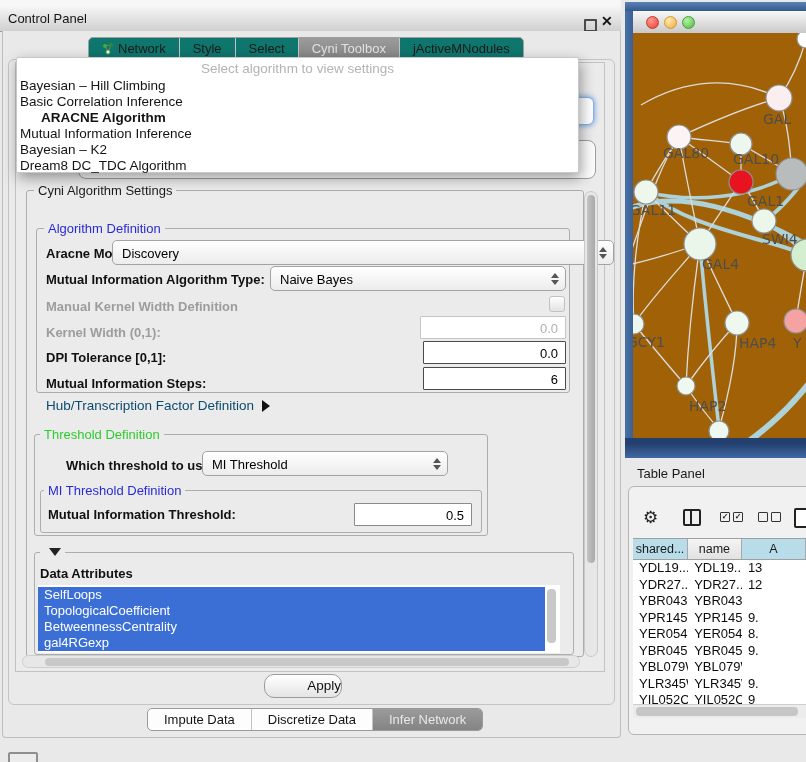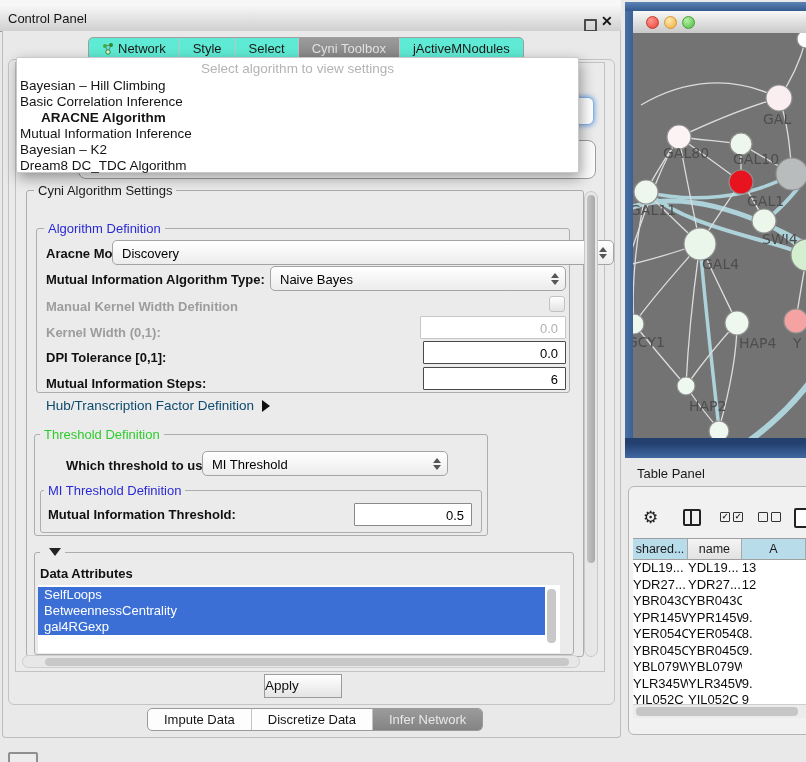--- a/index.html
+++ b/index.html
@@ -9,21 +9,21 @@
   .top-strip{position:absolute;left:0;top:0;width:621px;height:6px;background:#f7f7f7;}
   .cp-titlebar{position:absolute;left:0;top:6px;width:621px;height:25px;
       background:linear-gradient(#f6f6f6,#d0d0d0);border-bottom:1px solid #9b9b9b;}
   .cp-title{position:absolute;left:8px;top:0;line-height:25px;font-size:13px;color:#151515;}
   .btn-float{position:absolute;left:584px;top:13px;width:9px;height:9px;border:2px solid #4a4a4a;border-radius:1px;}
   .btn-close{position:absolute;left:601px;top:3px;font-size:14px;font-weight:bold;color:#141414;line-height:25px;}
   .cp-body{position:absolute;left:2px;top:31px;width:617px;height:706px;background:#e9e9e9;
       border:1px solid #bdbdbd;border-top:none;border-radius:0 0 4px 4px;}
   
   .tabbar{position:absolute;left:88px;top:37px;height:22px;display:flex;z-index:4;
-      background:#5eead4;border:1px solid #9f9f9f;border-radius:5px;overflow:hidden;}
+      background:#0f766e;border:1px solid #9f9f9f;border-radius:5px;overflow:hidden;}
   .tab{padding:0 13px;font-size:13px;line-height:22px;color:#1a1a1a;border-left:1px solid #c3c3c3;display:flex;align-items:center;gap:4px;}
   .tab:first-child{border-left:none;}
   .tab.sel{background:linear-gradient(#9b9b9b,#848484);color:#e2e2e2;}
   
   .content-frame{position:absolute;left:8px;top:59px;width:605px;height:644px;
       border:1px solid #c4c4c4;border-radius:6px;background:#eaeaea;z-index:1;}
   .scrollpane{position:absolute;left:15px;top:62px;width:588px;height:608px;
       border:1px solid #c2c2c2;background:#ebebeb;z-index:1;}
   
   .frag-combo-rest{position:absolute;left:78px;top:140px;width:516px;height:37px;border:1px solid #9e9e9e;
@@ -74,59 +74,59 @@
   .attr-item{width:507px;height:16px;line-height:16px;background:#3b6fd6;color:#fff;font-size:13px;padding-left:6px;box-sizing:border-box;}
   .attr-sb{position:absolute;left:509px;top:4px;width:9px;height:54px;background:#c8c8c8;border-radius:4px;}
   
   .vscroll{position:absolute;left:584px;top:191px;width:14px;height:466px;background:#e7e7e7;
       border:1px solid #c9c9c9;border-radius:7px;box-sizing:border-box;z-index:4;}
   .vthumb{position:absolute;left:2px;top:3px;width:8px;height:368px;background:linear-gradient(90deg,#c4c4c4,#a9a9a9);border-radius:5px;}
   .hscroll{position:absolute;left:22px;top:655px;width:558px;height:13px;background:#e7e7e7;
       border:1px solid #cfcfcf;border-radius:7px;box-sizing:border-box;z-index:4;}
   .hthumb{position:absolute;left:22px;top:2px;width:524px;height:8px;background:#c8c8c8;border-radius:4px;}
   
-  .apply{position:absolute;left:264px;top:674px;width:76px;height:22px;border:1px solid #9b9b9b;border-radius:0;
-      background:linear-gradient(#ffffff,#e4e4e4);font-size:13.5px;text-align:left;line-height:22px;color:#111;z-index:4;}
+  .apply{position:absolute;left:264px;top:674px;width:76px;height:22px;border:1px solid #9b9b9b;border-radius:10px;
+      background:linear-gradient(#ffffff,#e4e4e4);font-size:13.5px;text-align:right;line-height:22px;color:#111;z-index:4;}
   .btabs{position:absolute;left:147px;top:708px;height:21px;display:flex;z-index:4;
       background:#fdfdfd;border:1px solid #9a9a9a;border-radius:5px;overflow:hidden;}
   .btab{font-size:13px;line-height:21px;color:#141414;padding:0 16px;border-left:1px solid #c3c3c3;}
   .btab:first-child{border-left:none;}
   .btab.sel{background:linear-gradient(#9b9b9b,#848484);color:#e8e8e8;}
   
   .net-frame-top{position:absolute;left:625px;top:2px;width:181px;height:9px;background:linear-gradient(#5c83b4,#33598f);}
   .net-frame-left{position:absolute;left:625px;top:2px;width:8px;height:456px;background:linear-gradient(90deg,#4a71a6,#3a6096);}
   .net-frame-bottom{position:absolute;left:625px;top:438px;width:181px;height:20px;background:linear-gradient(#223f6e 25%,#4168a2);}
   .net-titlebar{position:absolute;left:633px;top:11px;width:173px;height:22px;
       background:linear-gradient(#f8f8f8,#c9c9c9);border-bottom:1px solid #8f8f8f;}
   .tl{position:absolute;top:5px;width:11px;height:11px;border-radius:50%;}
   .tl.red{left:13px;background:radial-gradient(circle at 35% 30%,#ff9890,#ea3f34);border:1px solid #c33b2e;}
   .tl.yellow{left:31px;background:radial-gradient(circle at 35% 30%,#ffe9ae,#f3a93c);border:1px solid #cf9a35;}
   .tl.green{left:49px;background:radial-gradient(circle at 35% 30%,#b8f0a8,#4cbb3c);border:1px solid #46a23a;}
-  .net-canvas{position:absolute;left:633px;top:33px;width:173px;height:405px;background:#737373;overflow:hidden;}
+  .net-canvas{position:absolute;left:633px;top:33px;width:173px;height:405px;background:#a16207;overflow:hidden;}
   
   .tp-title{position:absolute;left:637px;top:466px;font-size:13px;color:#1a1a1a;}
   .tp-frame{position:absolute;left:628px;top:486px;width:190px;height:247px;border:1px solid #b5b5b5;
       border-radius:6px;background:#f1f1f1;}
   .tp-toolbar{position:absolute;left:633px;top:505px;width:173px;height:28px;background:#f1f1f1;overflow:hidden;}
   .icon-gear{position:absolute;left:10px;top:2px;font-size:17px;color:#222;}
   .icon-cols{position:absolute;left:50px;top:4px;width:14px;height:13px;border:2px solid #222;border-radius:2px;}
   .icon-cols:before{content:"";position:absolute;left:5px;top:0;width:2px;height:13px;background:#222;}
   .boxpair{position:absolute;top:7px;display:flex;gap:3px;}
   .boxpair.checked{left:87px;}
   .boxpair.empty{left:125px;}
   .cbx{width:8px;height:8px;border:1.5px solid #333;border-radius:1px;font-size:8px;line-height:8px;font-weight:bold;color:#222;text-align:center;}
   .icon-page{position:absolute;left:161px;top:3px;width:14px;height:16px;border:2px solid #222;border-radius:2px;background:#fff;}
   .tp-table{position:absolute;left:633px;top:538px;width:173px;height:167px;background:#fff;overflow:hidden;}
   .tp-hdr{display:flex;height:20px;border-top:1px solid #9f9f9f;border-bottom:1px solid #9f9f9f;}
   .hcell{font-size:12.5px;line-height:20px;text-align:center;color:#1a1a1a;border-right:1px solid #a8a8a8;box-sizing:border-box;}
   .hcell.hl{background:#b9dcea;}
   .hcell.plain{background:linear-gradient(#f4f4f4,#e2e2e2);}
   .c1{width:77px;} .c2{width:75px;} .c3{width:90px;}
   .trow{display:flex;height:16.5px;}
-  .tcell{font-size:13px;line-height:16.5px;color:#0c0c0c;box-sizing:border-box;white-space:nowrap;overflow:hidden;}
+  .tcell{font-size:13px;line-height:16.5px;color:#0c0c0c;padding-left:6px;box-sizing:border-box;white-space:nowrap;overflow:hidden;}
   .tp-hscroll{position:absolute;left:633px;top:704px;width:173px;height:13px;background:#ececec;border-top:1px solid #cfcfcf;}
   .tp-hthumb{position:absolute;left:3px;top:2px;width:162px;height:9px;background:#c6c6c6;border-radius:4px;}
   
   .mini-icon{position:absolute;left:8px;top:752px;width:26px;height:16px;border:2px solid #8f8f8f;background:#ececec;border-radius:2px;}
   .net-tab-icon{width:12px;height:12px;}
 </style>
 </head>
 <body>
 
 <div id="root">
@@ -229,20 +229,21 @@
   <div class="fld mid" style="left:354px;top:503px;width:118px;">0.5</div>
 
   <div class="grp g-src"></div>
   <div class="legend l-src">
     <span class="tri-d"></span>
   </div>
   <div class="lbl b" style="left:40px;top:566px;">Data Attributes</div>
   <div class="attr-list">
     <div style="height:2px;"></div>
     <div class="attr-item">SelfLoops</div>
+    <div class="attr-item">TopologicalCoefficient</div>
     <div class="attr-item">BetweennessCentrality</div>
     <div class="attr-item">gal4RGexp</div>
     <div class="attr-sb"></div>
   </div>
 
   <div class="vscroll">
       <div class="vthumb"></div>
     </div>
   <div class="hscroll">
       <div class="hthumb"></div>

